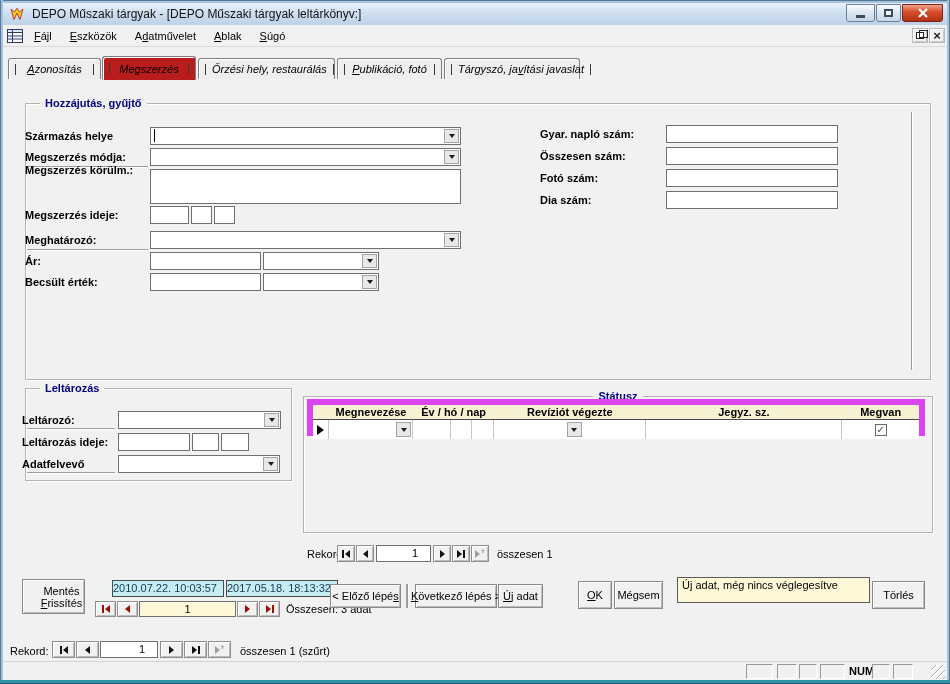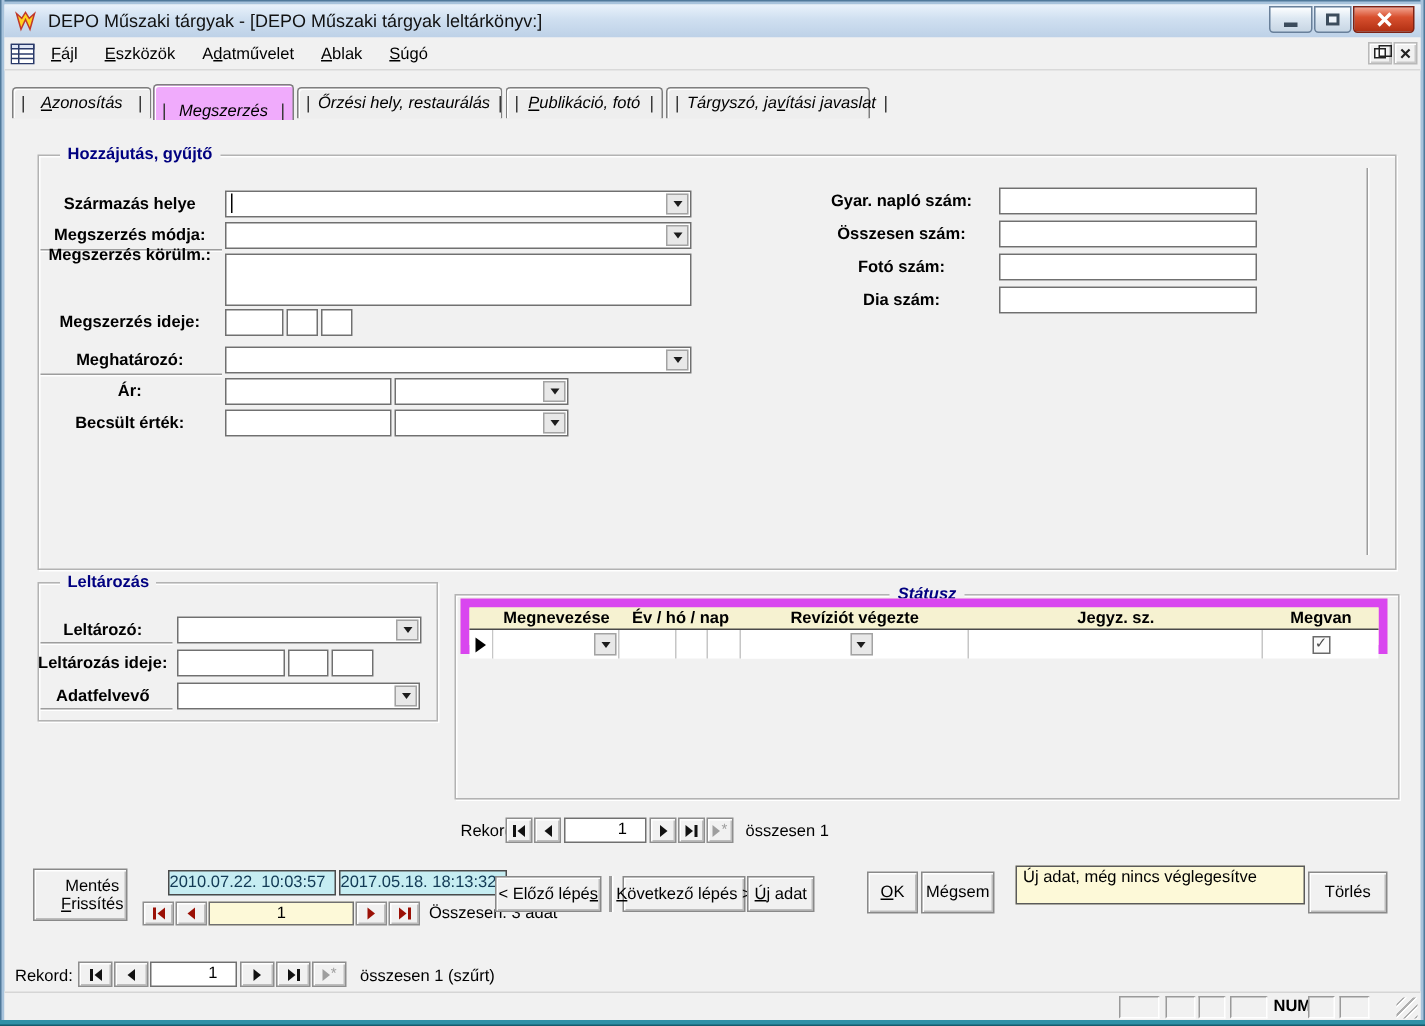--- a/index.html
+++ b/index.html
@@ -32,25 +32,25 @@
   .mdi-sysicon{margin-left:4px;width:18px;height:14px;}
   .mdi-btns{position:absolute;right:2px;top:3px;display:flex;}
   .mdi-btn{width:16px;height:15px;border:1px solid #b9b9b9;background:#f1f1f1;display:flex;align-items:center;justify-content:center;
     box-shadow:inset 1px 1px 0 #fff,inset -1px -1px 0 #c9c9c9;margin-left:1px;}
   .glyph-restore{width:8px;height:7px;border:1px solid #222;position:relative;background:#fff;}
   .glyph-restore::before{content:"";position:absolute;left:2px;top:-3px;width:7px;height:6px;border:1px solid #222;}
   .glyph-x{font-size:13px;line-height:11px;color:#222;font-weight:bold;}
   
   .tab{position:absolute;top:58px;height:21px;background:#eeeeee;border:1px solid #7f7f7f;border-bottom:none;border-radius:3px 3px 0 0;
     box-shadow:inset 1px 1px 0 #ffffff;display:flex;align-items:center;padding:0 6px;}
-  .tab.active{top:56px;height:24px;background:#f0abfc;z-index:2;align-items:flex-end;}
+  .tab.active{top:56px;height:24px;background:#b91c1c;z-index:2;}
   .tab .pipe{width:1px;height:11px;background:#3a3a3a;flex:0 0 auto;}
   .tab .tab-label{flex:1 1 auto;text-align:center;padding:0 6px;white-space:nowrap;font-style:italic;}
   
-  .lbl{position:absolute;font-weight:bold;text-align:center;height:13px;line-height:13px;white-space:nowrap;}
+  .lbl{position:absolute;font-weight:bold;text-align:left;height:13px;line-height:13px;white-space:nowrap;}
   .tb{position:absolute;background:#fff;border:1px solid #707070;height:18px;}
   .ta{position:absolute;background:#fff;border:1px solid #707070;}
   .combo{position:absolute;background:#fff;border:1px solid #707070;height:18px;}
   .cb-btn{position:absolute;right:1px;top:1px;bottom:1px;width:15px;background:#e8e8e8;border:1px solid #a3a3a3;
     display:flex;align-items:center;justify-content:center;}
   .arr-down{width:0;height:0;border-left:3px solid transparent;border-right:3px solid transparent;border-top:4px solid #1c1c1c;}
   .btn{position:absolute;background:#f1f1f1;border:1px solid #898989;box-shadow:inset 1px 1px 0 #ffffff,inset -1px -1px 0 #bdbdbd;
     display:flex;align-items:center;justify-content:center;text-align:center;line-height:12px;white-space:nowrap;cursor:default;}
   .grp{position:absolute;border:1px solid #b3b3b3;box-shadow:1px 1px 0 #ffffff,inset 1px 1px 0 #ffffff;}
   .grp-title{position:absolute;top:-7px;left:14px;background:#f1f1f1;padding:0 5px;font-weight:bold;color:#000080;line-height:13px;}
@@ -247,21 +247,21 @@
   <div class="tb" style="left:192px;top:433px;width:27px;"></div>
   <div class="tb" style="left:221px;top:433px;width:28px;"></div>
   <span class="lbl" style="left:22px;top:458px;width:93px;">Adatfelvevő</span>
   <div class="combo" style="left:118px;top:455px;width:162px;">
     <span class="cb-btn">
         <i class="arr-down"></i>
       </span>
   </div>
   <div class="sepline" style="left:27px;top:472px;width:88px;"></div>
 
-  <div class="grp" style="left:303px;top:396px;width:630px;height:137px;font-style:italic;">
+  <div class="grp" style="left:303px;top:396px;width:630px;height:137px;">
     <span class="grp-title centered">Státusz</span>
   </div>
   <div class="grid" style="left:307px;top:399px;width:618px;height:37px;">
     <div class="grid-header">
       <div class="hc" style="width:16px;"></div>
       <div class="hc" style="width:86px;">Megnevezése</div>
       <div class="hc" style="width:82px;">Év / hó / nap</div>
       <div class="hc" style="width:154px;">Revíziót végezte</div>
       <div class="hc" style="width:200px;">Jegyz. sz.</div>
       <div class="hc" style="width:78px;">Megvan</div>

